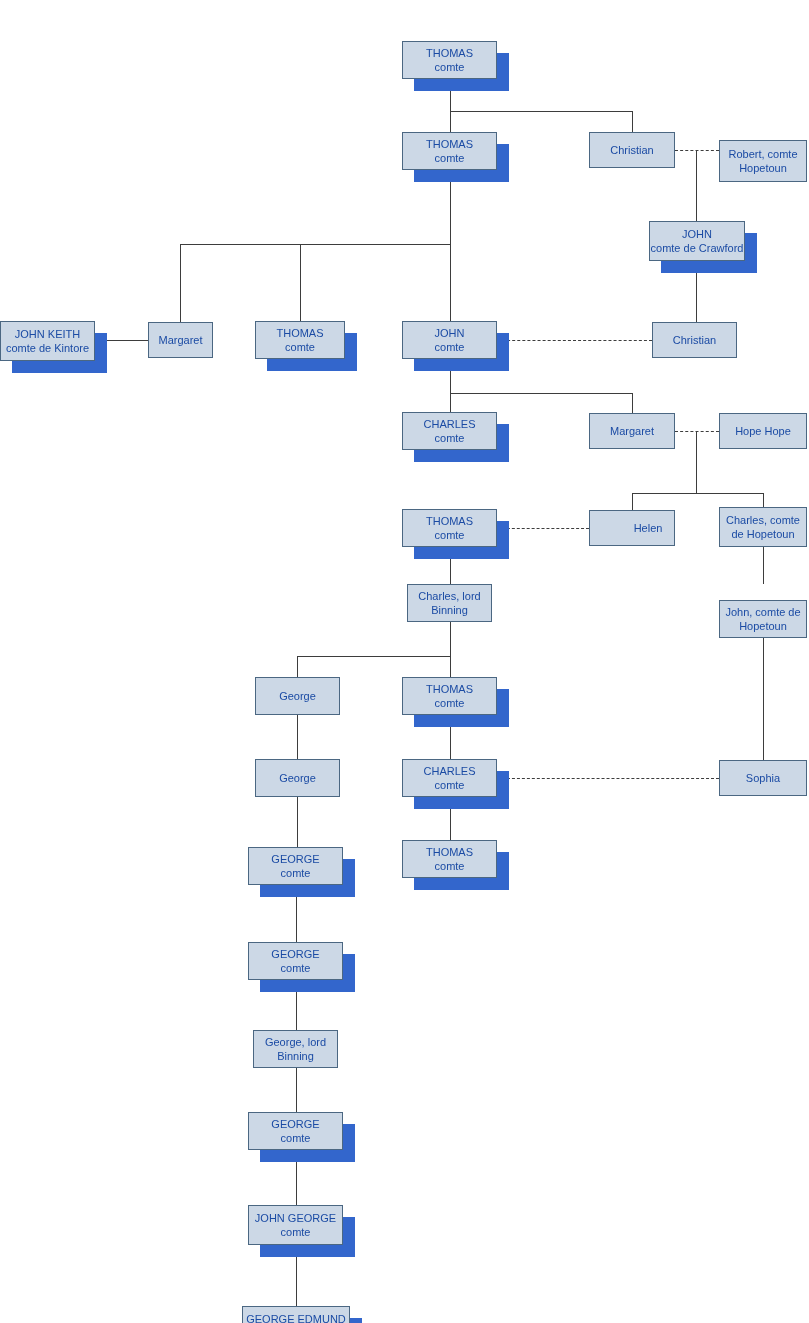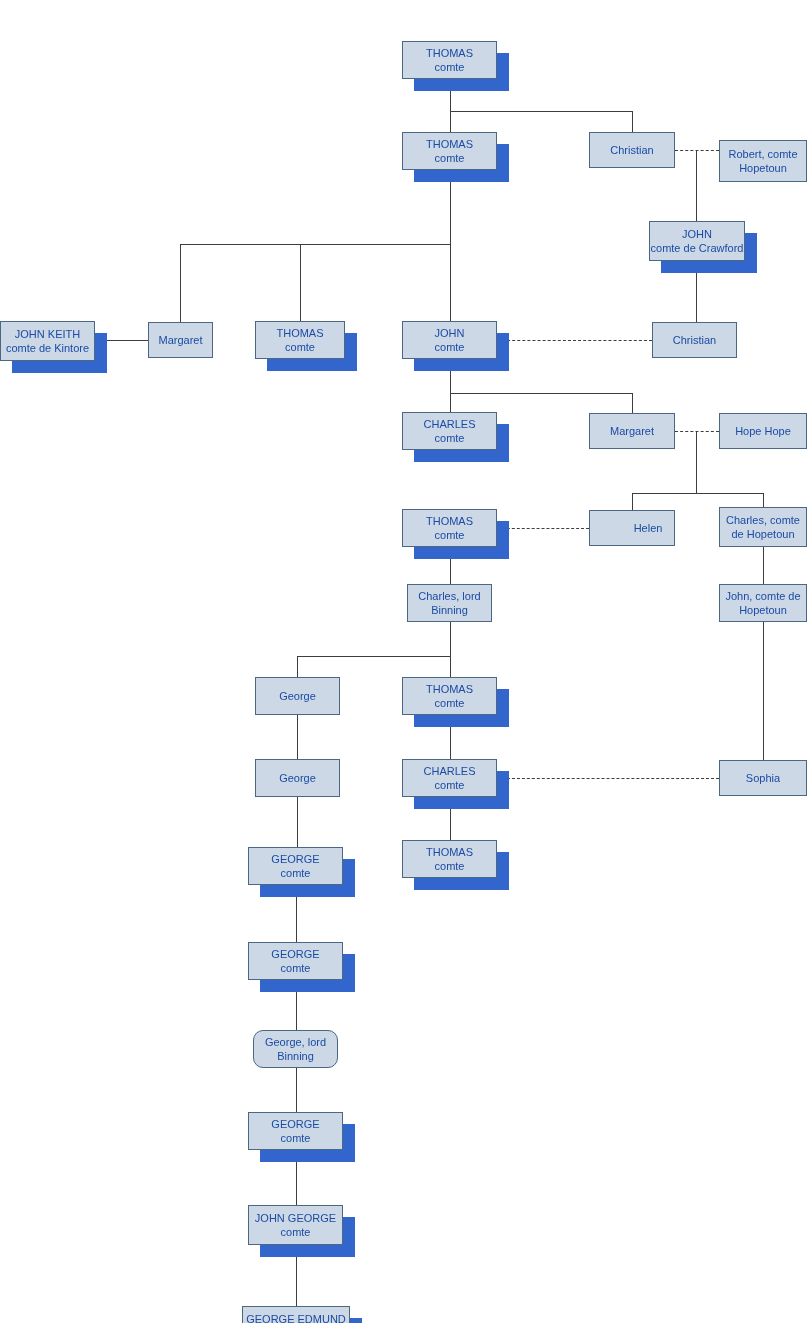--- a/index.html
+++ b/index.html
@@ -137,21 +137,21 @@
   <div class="node" style="left:719px;top:471px;width:88px;height:40px;">
     <div class="nm">Charles, comte</div>
     <div class="tt">de Hopetoun</div>
   </div>
 
   <div class="node" style="left:407px;top:548px;width:85px;height:38px;">
     <div class="nm">Charles, lord</div>
     <div class="tt">Binning</div>
   </div>
 
-  <div class="node" style="left:719px;top:548px;width:88px;height:38px;">
+  <div class="node" style="left:719px;top:564px;width:88px;height:38px;">
     <div class="nm">John, comte de</div>
     <div class="tt">Hopetoun</div>
   </div>
 
   <div class="node" style="left:255px;top:641px;width:85px;height:38px;">
     <div class="nm">George</div>
   </div>
 
   <div class="node shadow" style="left:402px;top:641px;width:95px;height:38px;">
     <div class="nm">THOMAS</div>
@@ -179,21 +179,21 @@
   <div class="node shadow" style="left:402px;top:804px;width:95px;height:38px;">
     <div class="nm">THOMAS</div>
     <div class="tt">comte</div>
   </div>
 
   <div class="node shadow" style="left:248px;top:906px;width:95px;height:38px;">
     <div class="nm">GEORGE</div>
     <div class="tt">comte</div>
   </div>
 
-  <div class="node" style="left:253px;top:994px;width:85px;height:38px;border-radius:10px;">
+  <div class="node" style="left:253px;top:994px;width:85px;height:38px;">
     <div class="nm">George, lord</div>
     <div class="tt">Binning</div>
   </div>
 
   <div class="node shadow" style="left:248px;top:1076px;width:95px;height:38px;">
     <div class="nm">GEORGE</div>
     <div class="tt">comte</div>
   </div>
 
   <div class="node shadow" style="left:248px;top:1169px;width:95px;height:40px;">

